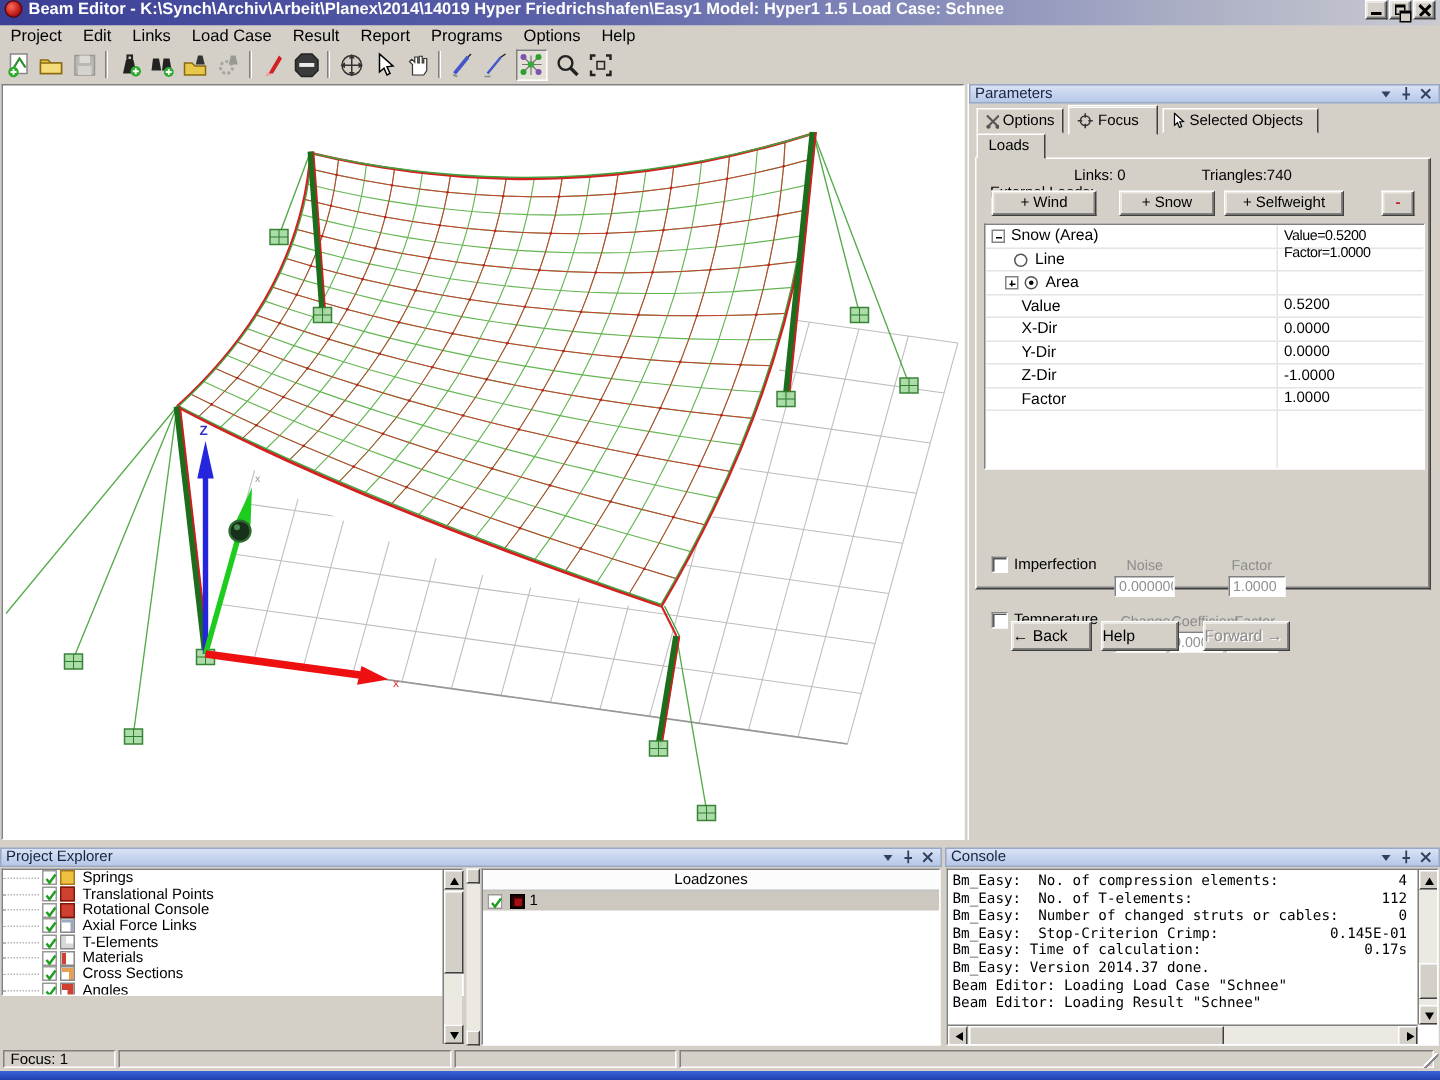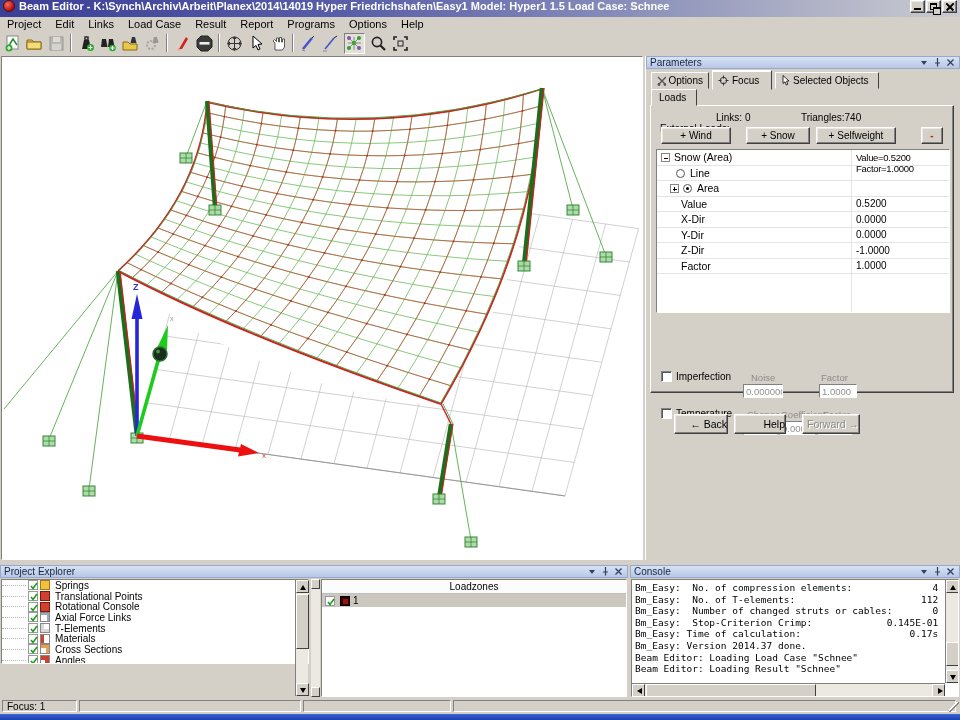--- a/index.html
+++ b/index.html
@@ -62,21 +62,21 @@
   .tvalue { position:absolute; left:199px; top:1.5px; font-size:10px; }
   .tvalue.wide { font-size:9.5px; letter-spacing:-0.3px; }
   .exp { position:absolute; top:3px; width:9px; height:9px; border:1px solid #848484; background:#fff; }
   .exp:before { content:""; position:absolute; left:1.5px; top:3.5px; width:4px; height:1px; background:#000; }
   .exp.plus:after { content:""; position:absolute; left:3px; top:2px; width:1px; height:4px; background:#000; }
   .radio { position:absolute; top:3px; width:9px; height:9px; border:1px solid #555; border-radius:50%; background:#fff; }
   .radio.on:before { content:""; position:absolute; left:2px; top:2px; width:3px; height:3px; border-radius:50%; background:#000; }
   .chk { position:absolute; width:11px; height:11px; background:#fff; border:1px solid; border-color:#808080 #fff #fff #808080; box-shadow:inset 1px 1px 0 #555; }
   .glabel { position:absolute; font-size:9.5px; color:#8c8c8c; }
   .gfield { position:absolute; height:14px; background:#fff; border:1px solid; border-color:#808080 #fff #fff #808080; font-size:9.5px; color:#909090; padding:1px 2px; overflow:hidden; white-space:nowrap; }
-  .navbtn { position:absolute; top:358px; height:20px; font-size:10.5px; text-align:right; padding-top:3px; }
+  .navbtn { position:absolute; top:358px; height:20px; font-size:10.5px; text-align:left; padding-top:3px; }
 
   
   #pe-panel { position:absolute; left:0; top:565px; width:628px; height:133px; }
   #pe-tree { position:absolute; left:1px; top:14px; width:308px; height:85px; background:#fff; border:1px solid; border-color:#808080 #fff #fff #808080; overflow:hidden; }
   .tree-row { position:relative; height:10.7px; display:flex; align-items:center; font-size:10px; }
   .tree-stub { width:24px; flex:none; border-bottom:1px dotted #b8b8b8; height:0; margin-right:2px; }
   .tchk { width:10px; height:10px; background:#fff; border:1px solid #9a9a9a; flex:none; margin-right:2px; position:relative; }
   .tchk svg { position:absolute; left:0; top:0; }
   .ticon { width:10px; height:10px; flex:none; margin-right:3px; border:1px solid #888; position:relative; overflow:hidden; background:#fff; }
   .tree-label { padding:0 2px; white-space:nowrap; }

